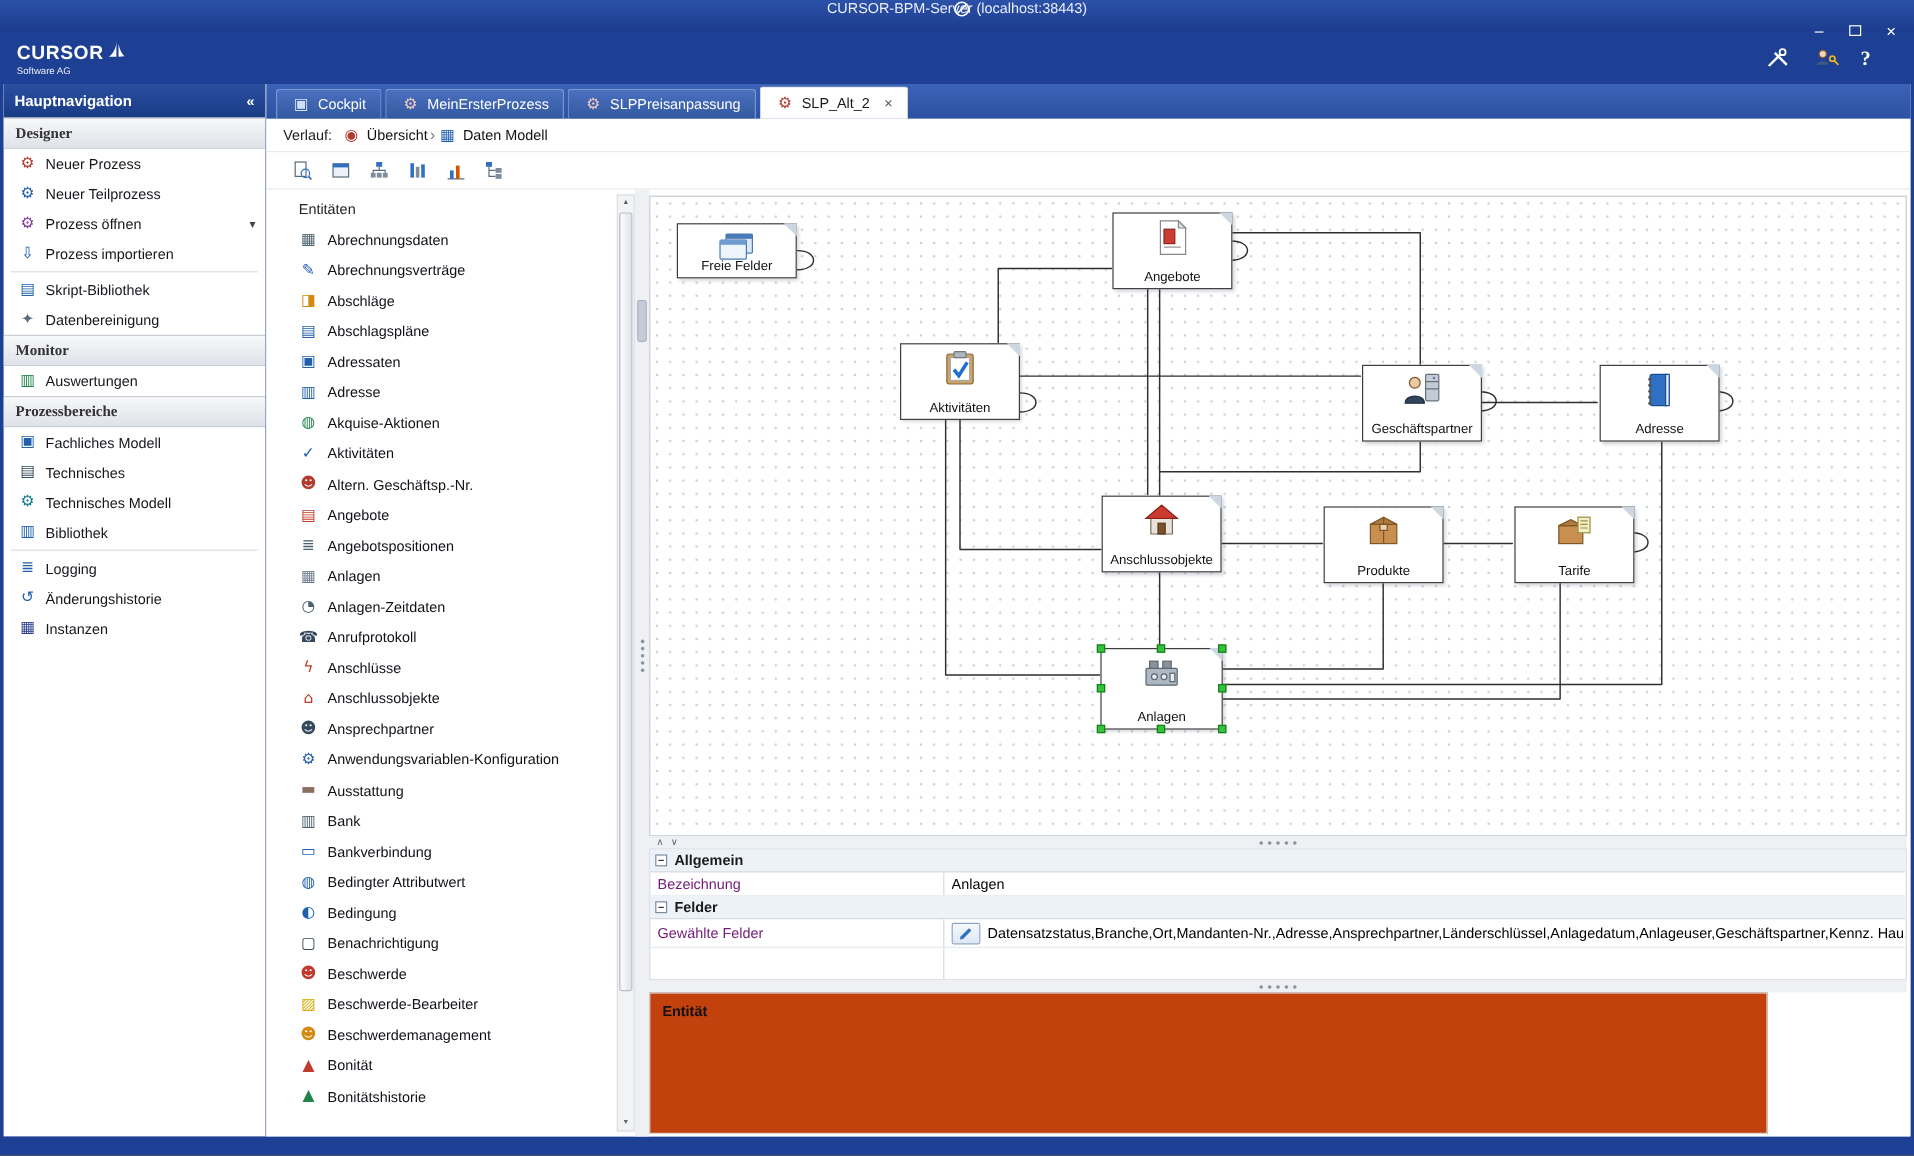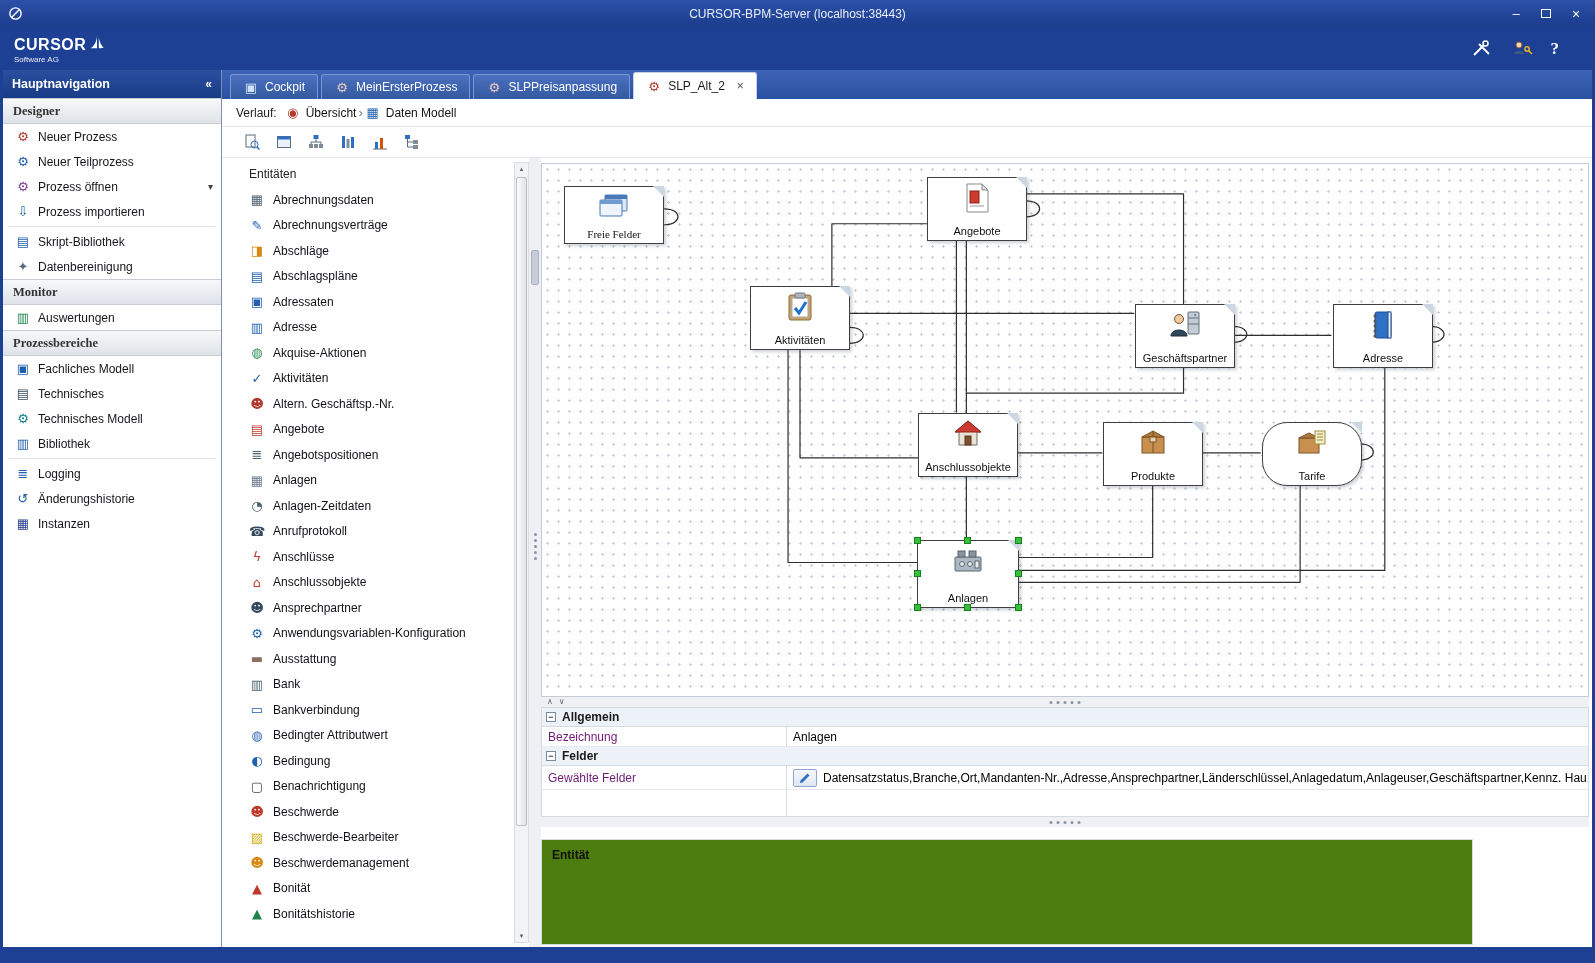--- a/index.html
+++ b/index.html
@@ -2,21 +2,21 @@
 <html><head>
 <meta charset="utf-8">
 <style>
   html,body{margin:0;padding:0;background:#3a3f4a;}
   *{box-sizing:border-box;}
   .window{position:relative;width:1595px;height:963px;background:#1d3f94;overflow:hidden;
           font-family:"Liberation Sans",sans-serif;font-size:12px;}
 
   
   .titlebar{position:absolute;top:0;left:0;right:0;height:27px;
-            background:linear-gradient(#2b51a8,#1c3c8e);display:flex;align-items:center;color:#fff;}
+            background:linear-gradient(#2b51a8,#1c3c8e);display:flex;align-items:center;color:#fff;flex-direction:column;}
   .app-icon{margin-left:8px;z-index:2;display:flex;}
   .win-title{position:absolute;left:0;right:0;text-align:center;font-size:12px;color:#e9eefb;}
   .win-controls{margin-left:auto;display:flex;z-index:2;margin-right:4px;}
   .wc{width:30px;height:21px;display:flex;align-items:center;justify-content:center;color:#fff;font-size:13px;cursor:default;}
   .wc.close{font-size:14px;}
   .maxbox{width:10px;height:9px;border:1.5px solid #fff;display:inline-block;}
 
   
   .brandbar{position:absolute;top:27px;left:0;right:0;height:43px;display:flex;align-items:center;}
   .brand{margin-left:14px;color:#fff;}
@@ -106,21 +106,21 @@
   .pg-row{display:flex;border-bottom:1px solid #e6eaef;height:20px;align-items:stretch;}
   .pg-row.tall{height:24px;}
   .pg-label{width:245px;padding-left:6px;border-right:1px solid #d6dae1;color:#701a75;display:flex;align-items:center;}
   .pg-value{flex:1;padding-left:6px;display:flex;align-items:center;gap:6px;overflow:hidden;}
   .pg-vtext{white-space:nowrap;overflow:hidden;}
   .edit-btn{width:24px;height:18px;border:1px solid #8fa6c8;background:linear-gradient(#f5f8fc,#dde7f4);
             display:inline-flex;align-items:center;justify-content:center;border-radius:2px;flex:0 0 24px;}
   .pg-filler{height:28px;display:flex;}
   .pg-filler .fc{width:245px;border-right:1px solid #d6dae1;}
 
-  .footer-panel{position:absolute;left:319px;top:669px;width:932px;bottom:2px;background:#4d7c0f;border:1px solid #d6dae1;margin-top:12px;}
+  .footer-panel{position:absolute;left:319px;top:669px;width:932px;bottom:2px;background:#c2410c;border:1px solid #d6dae1;}
   .footer-title{padding:8px 0 0 10px;font-weight:bold;color:#111;}
 </style>
 </head>
 <body>
 
 <div class="window">
 
   <div class="titlebar">
     <span class="app-icon">
       <svg width="15" height="15" viewBox="0 0 16 16">
@@ -489,21 +489,21 @@
             <path d="M477 420 L760 420 L760 322"></path>
             <path d="M643 204 L643 230 L425 230"></path>
             <path d="M122 45 C140 45 140 61 122 61"></path>
             <path d="M485 37 C503 37 503 53 485 53"></path>
             <path d="M308 164 C326 164 326 180 308 180"></path>
             <path d="M693 163 C711 163 711 179 693 179"></path>
             <path d="M891 163 C909 163 909 179 891 179"></path>
             <path d="M820 281 C838 281 838 297 820 297"></path>
           </svg>
         <div id="nodes">
-            <div class="dnode" style="left: 22px; top: 22px; width: 100px; height: 58px; font-family: Liberation Serif, serif;">
+            <div class="dnode" style="left: 22px; top: 22px; width: 100px; height: 46px;">
               <div class="fold"></div>
               <div class="nicon">
                 <svg width="32" height="28" viewBox="0 0 32 28">
                   <rect x="7" y="3" width="22" height="16" rx="1" fill="#dce9f7" stroke="#4a79b8"></rect>
                   <rect x="7" y="3" width="22" height="4" fill="#4a79b8"></rect>
                   <rect x="2" y="8" width="22" height="16" rx="1" fill="#eef4fb" stroke="#4a79b8"></rect>
                   <rect x="2" y="8" width="22" height="4" fill="#6f9cd0"></rect>
                 </svg>
               </div>
               <div class="nlabel">Freie Felder</div>
@@ -577,21 +577,21 @@
               <div class="nicon">
                 <svg width="30" height="28" viewBox="0 0 30 28">
                   <rect x="4" y="9" width="22" height="16" fill="#c98f4e" stroke="#7d5526"></rect>
                   <path d="M4 9 l11-6 11 6 z" fill="#b07a3e" stroke="#7d5526"></path>
                   <line x1="15" y1="3" x2="15" y2="25" stroke="#7d5526"></line>
                   <rect x="12" y="9" width="6" height="5" fill="#e7d3b4" stroke="#7d5526"></rect>
                 </svg>
               </div>
               <div class="nlabel">Produkte</div>
             </div>
-            <div class="dnode" style="left: 720px; top: 258px; width: 100px; height: 64px; border-radius: 25px;">
+            <div class="dnode" style="left: 720px; top: 258px; width: 100px; height: 64px;">
               <div class="fold"></div>
               <div class="nicon">
                 <svg width="30" height="28" viewBox="0 0 30 28">
                   <rect x="2" y="10" width="20" height="15" fill="#c98f4e" stroke="#7d5526"></rect>
                   <path d="M2 10 l10-5 10 5 z" fill="#b07a3e" stroke="#7d5526"></path>
                   <rect x="18" y="3" width="10" height="13" fill="#f3eec9" stroke="#9a8f3e"></rect>
                   <line x1="20" y1="6" x2="26" y2="6" stroke="#9a8f3e"></line>
                   <line x1="20" y1="9" x2="26" y2="9" stroke="#9a8f3e"></line>
                   <line x1="20" y1="12" x2="26" y2="12" stroke="#9a8f3e"></line>
                 </svg>

